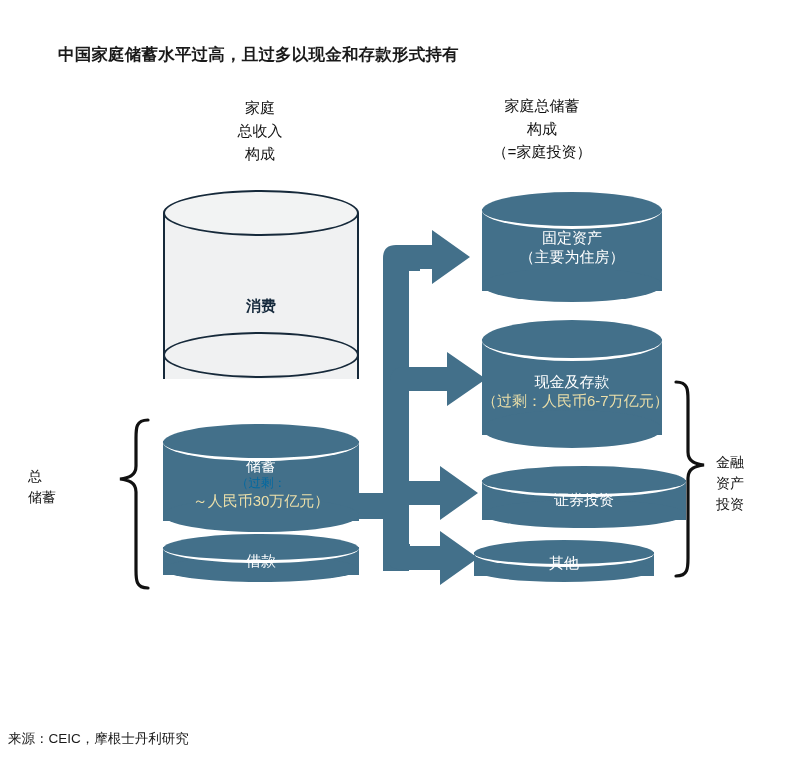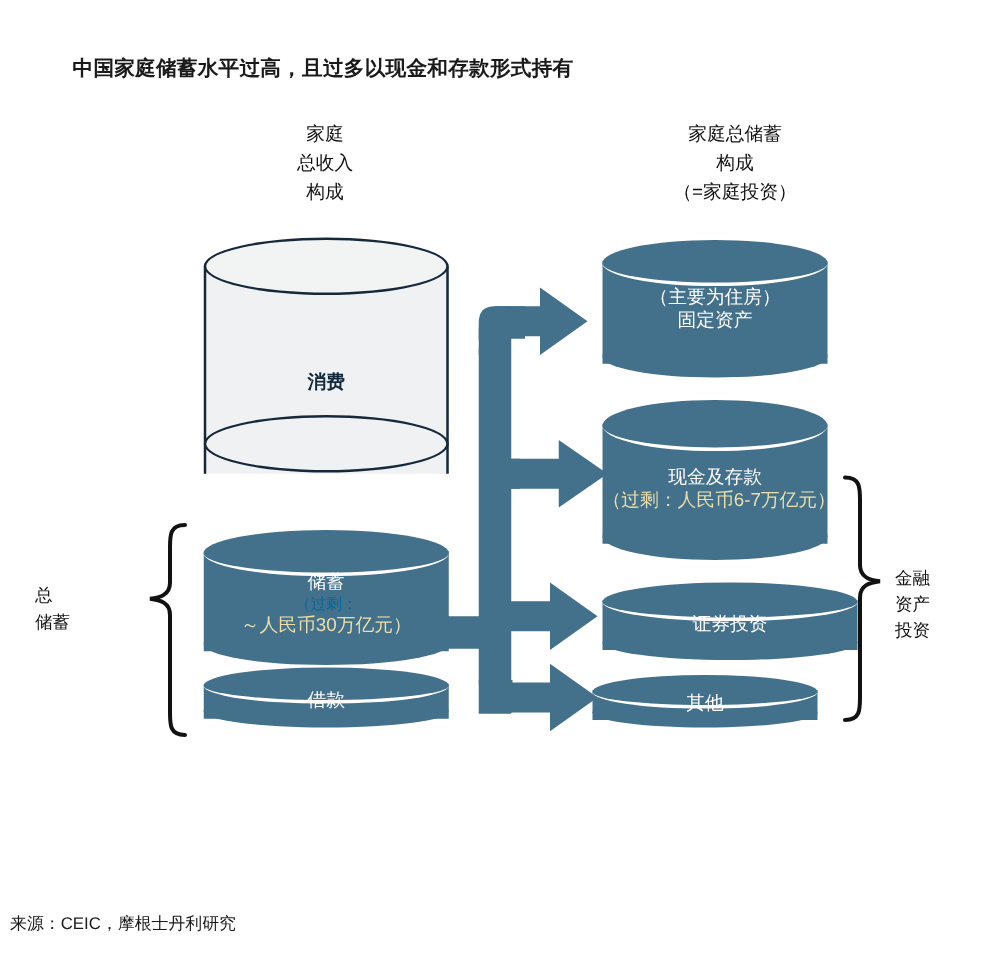--- a/index.html
+++ b/index.html
@@ -39,21 +39,21 @@
 
   
   .col-header {
     text-align: center;
     font-size: 15px;
     color: #111111;
     line-height: 23px;
     white-space: nowrap;
   }
   #header-left  { left: 180px; top: 96px; width: 160px; }
-  #header-right { left: 488px; top: 96px; width: 200px; }
+  #header-right { left: 442px; top: 96px; width: 200px; font-family: Liberation Mono, monospace; }
 
   
   .cyl {
     position: absolute;
   }
   .cyl .label {
     position: absolute;
     left: 0;
     width: 100%;
     text-align: center;
@@ -276,22 +276,22 @@
     <div class="label">
       <span class="l1">借款</span>
     </div>
   </div>
 
   <div class="cyl teal" id="cyl-fixed">
     <div class="side"></div>
     <div class="bottomcap"></div>
     <div class="topcap"></div>
     <div class="label">
+      <span class="l1">固定资产</span>
       <span class="l1">（主要为住房）</span>
-      <span class="l1">固定资产</span>
     </div>
   </div>
 
   <div class="cyl teal" id="cyl-cash">
     <div class="side"></div>
     <div class="bottomcap"></div>
     <div class="topcap"></div>
     <div class="label">
       <span class="l1">现金及存款</span>
       <span class="l3">（过剩：人民币6-7万亿元）</span>

